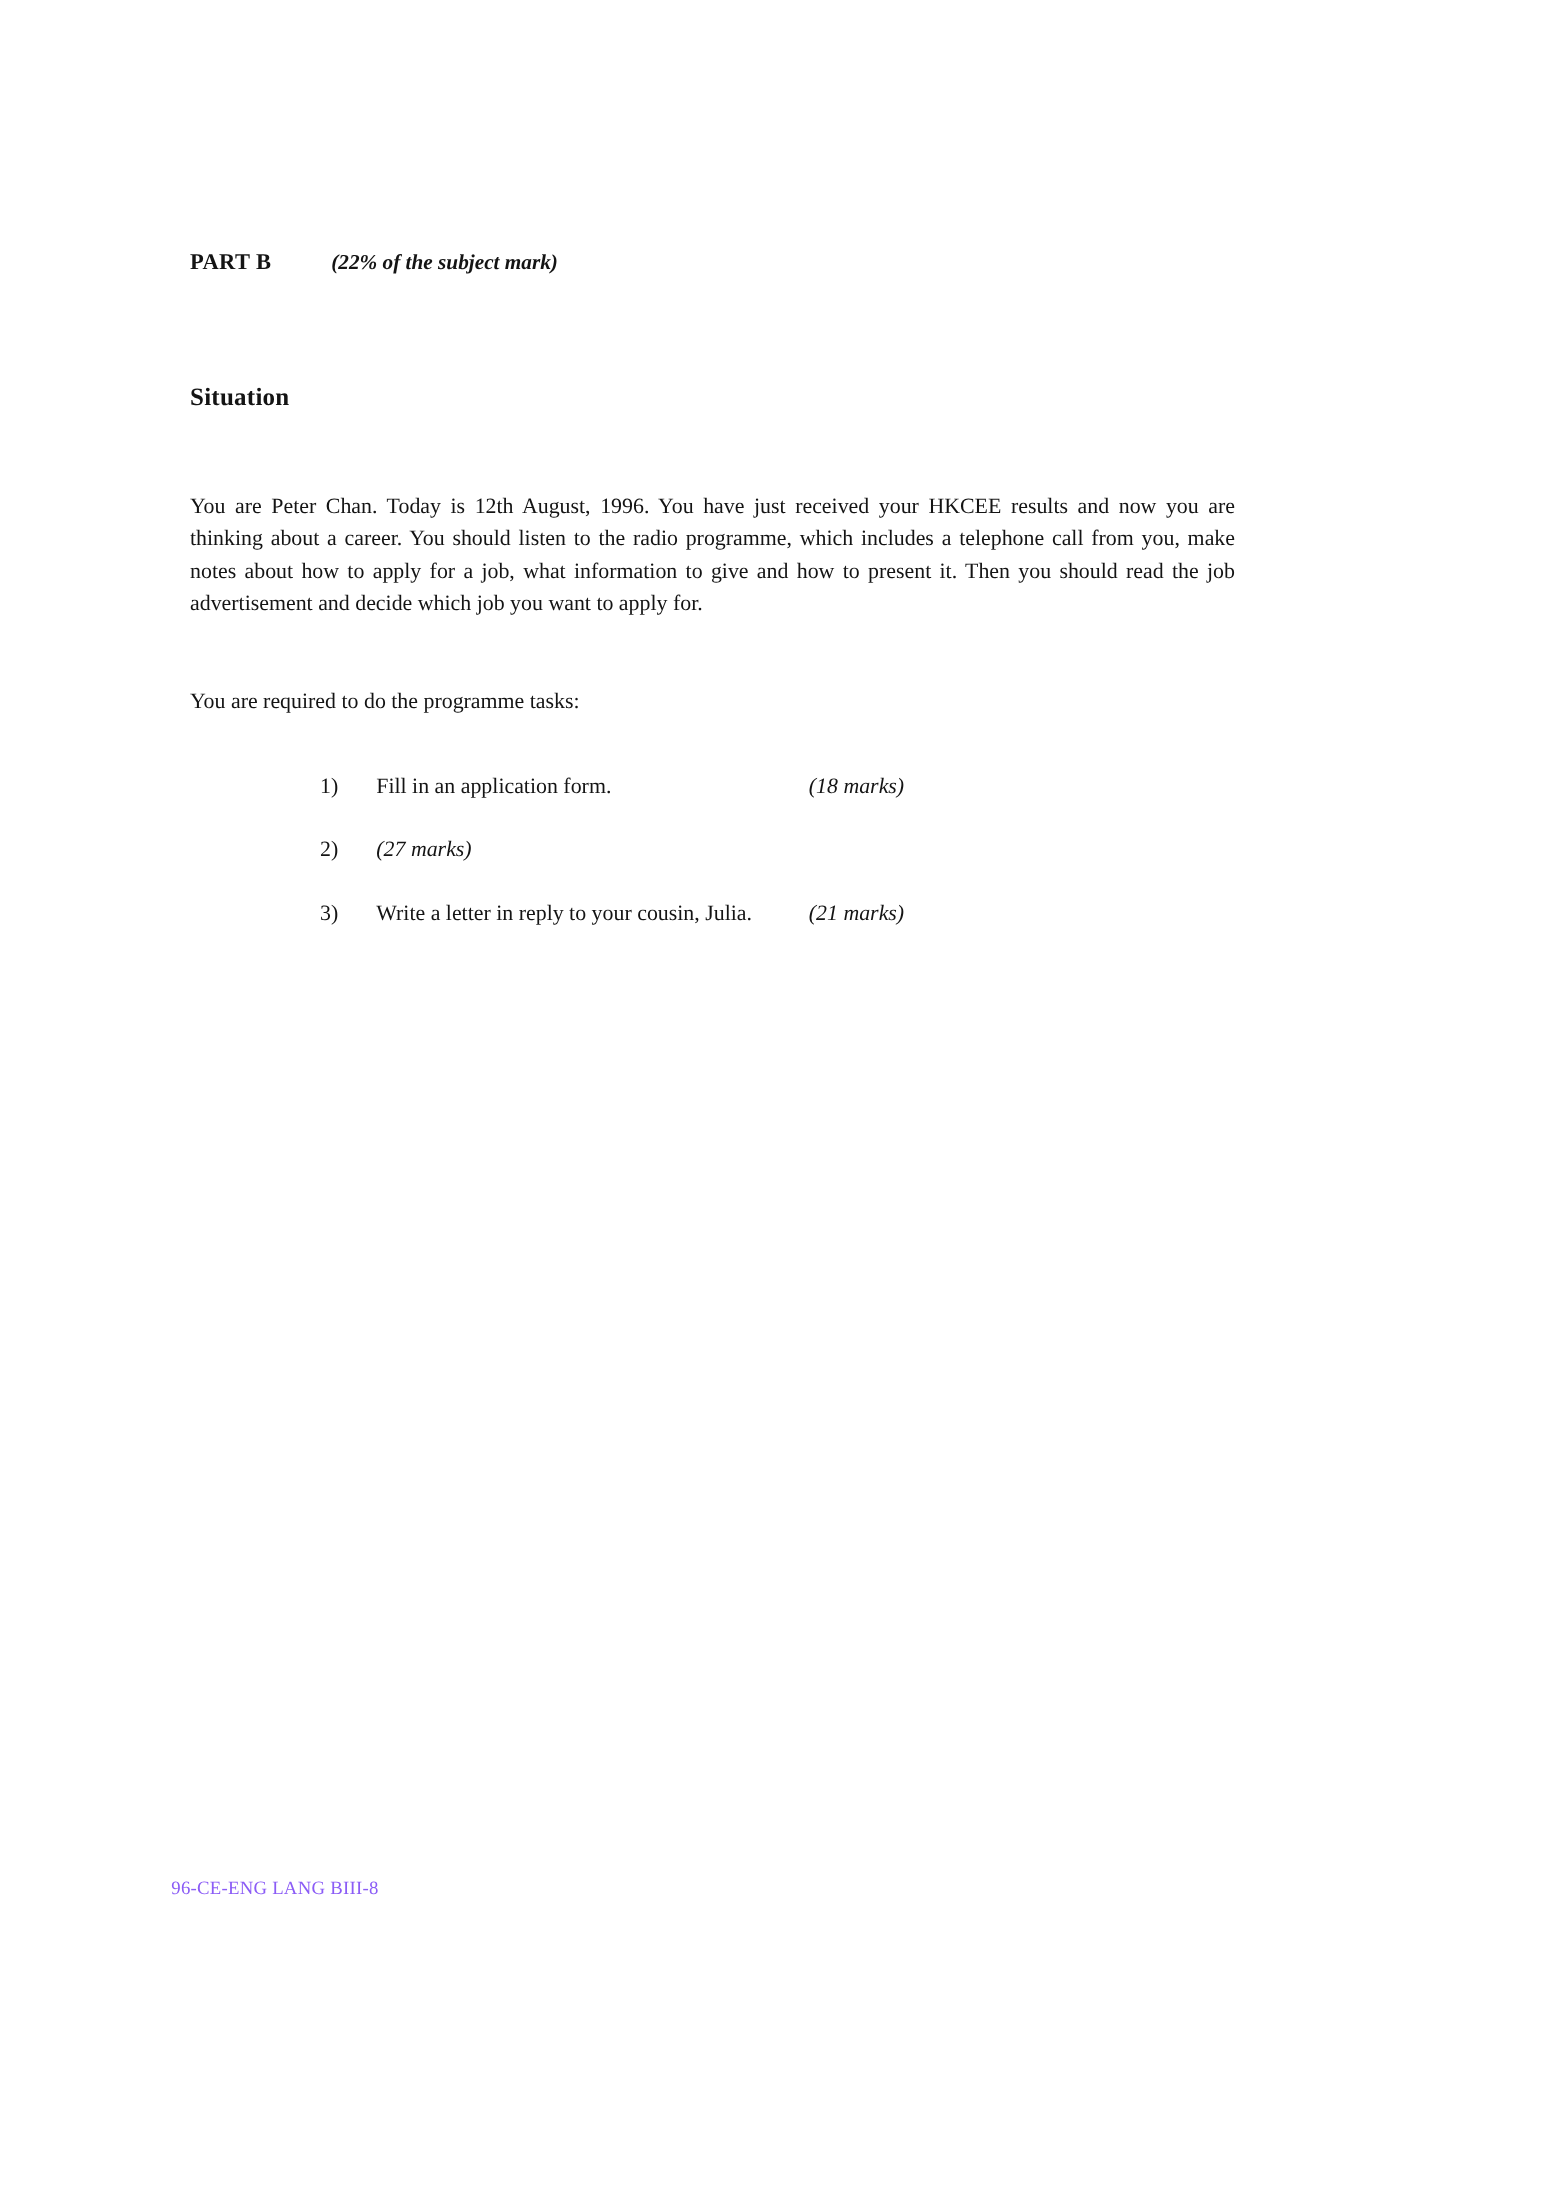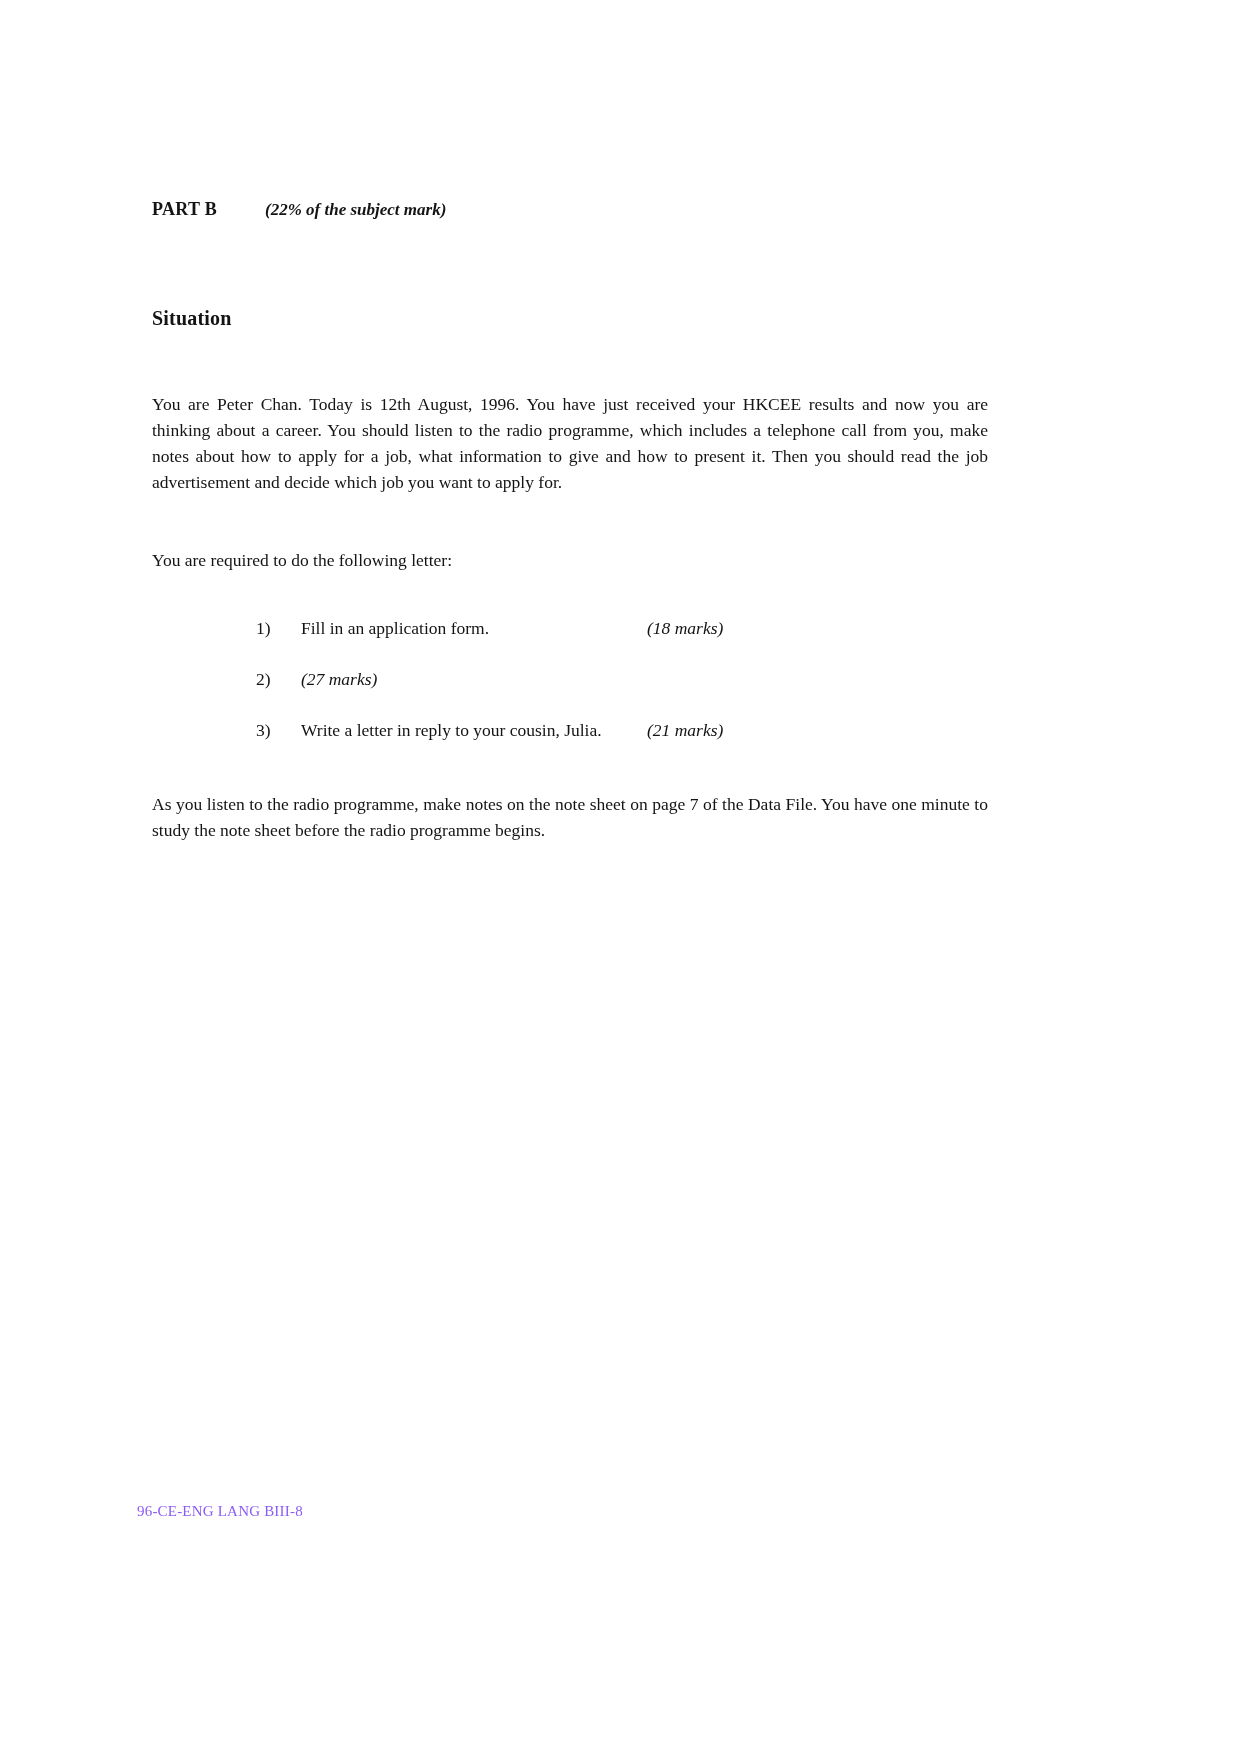--- a/index.html
+++ b/index.html
@@ -93,39 +93,38 @@
 
     <div class="part-line">
       <span class="part-label">PART B</span>
       <span class="part-note">(22% of the subject mark)</span>
     </div>
 
     <div class="situation-heading">Situation</div>
 
     <p class="para">You are Peter Chan.  Today is 12th August, 1996.  You have just received your HKCEE results and now you are thinking about a career.  You should listen to the radio programme, which includes a telephone call from you, make notes about how to apply for a job, what information to give and how to present it.  Then you should read the job advertisement and decide which job you want to apply for.</p>
 
-    <div class="tasks-intro">You are required to do the following letter:</div>
+    <div class="tasks-intro">You are required to do the programme tasks:</div>
 
     <div class="task-list">
       <div class="task-row">
         <span class="task-number">1)</span>
         <span class="task-text">Fill in an application form.</span>
         <span class="task-marks">(18 marks)</span>
       </div>
       <div class="task-row">
         <span class="task-number">2)</span>
         <span class="task-marks">(27 marks)</span>
       </div>
       <div class="task-row">
         <span class="task-number">3)</span>
         <span class="task-text">Write a letter in reply to your cousin, Julia.</span>
         <span class="task-marks">(21 marks)</span>
       </div>
     </div>
 
 
 
-    <p class="para">As you listen to the radio programme, make notes on the note sheet on page 7 of the Data File.  You have one minute to study the note sheet before the radio programme begins.</p>
 
   </div>
 
   <div class="footer">96-CE-ENG LANG BIII-8</div>
 </div>
 
 </body></html>

